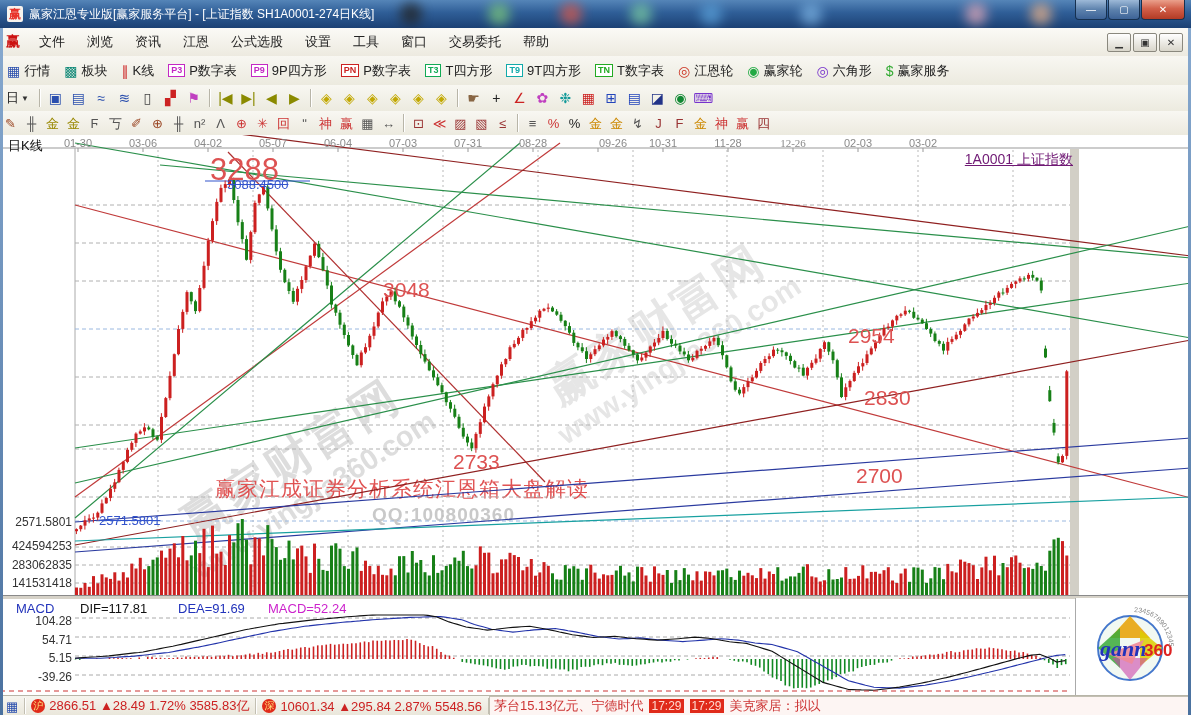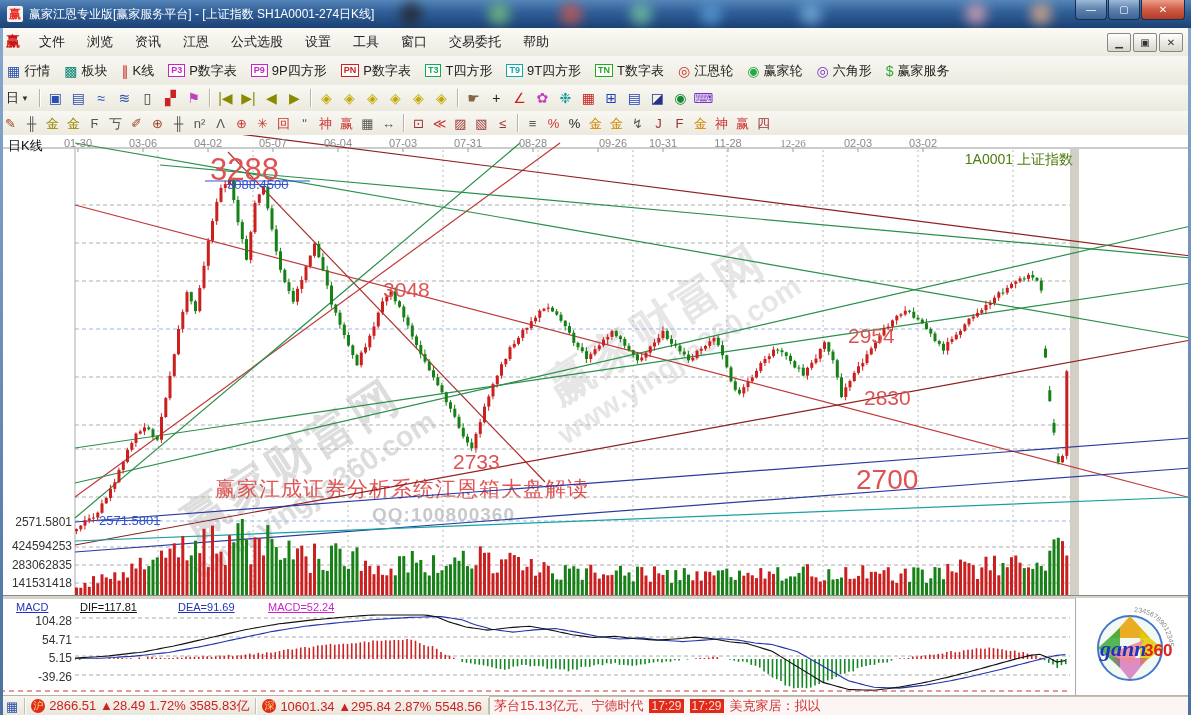--- a/index.html
+++ b/index.html
@@ -50,22 +50,22 @@
   .wm .wm1{font-size:46px;letter-spacing:4px;}
   .wm .wm2{font-size:29px;}
   .headline{z-index:2;color:#e05353;font-size:21px;letter-spacing:1px;}
   .qqline{z-index:2;color:#c9c9c9;font-size:19px;font-weight:bold;letter-spacing:1px;}
   #ksvg{position:absolute;left:0;top:0;z-index:3;}
   .price-lbl{z-index:4;color:#dd5252;font-size:21px;}
   .ref-lbl{z-index:4;color:#3354cc;font-size:13px;text-decoration:line-through;}
   .axis-lbl{z-index:4;color:#333;font-size:12px;text-align:right;width:70px;}
   .date-tick{z-index:4;color:#8a8a8a;font-size:11px;transform:translateX(-50%);top:2px;}
   .panel-lbl{z-index:4;color:#111;font-size:13px;}
-  .sym-lbl{z-index:4;color:#4d7c0f;font-size:14px;}
-  .macd-h{z-index:4;font-size:11px;text-decoration:underline;}
+  .sym-lbl{z-index:4;color:#701a75;font-size:14px;text-decoration:underline;}
+  .macd-h{z-index:4;font-size:13px;}
   .divider{position:absolute;left:0;right:0;top:460px;height:3px;background:#d6d2c8;
     border-top:1px solid #8a8a8a;border-bottom:1px solid #fff;z-index:5;}
   .logo-panel{position:absolute;left:1075px;top:463px;width:116px;height:97px;background:#fff;
     border-left:1px solid #aaa;z-index:6;display:flex;align-items:center;justify-content:center;}
   
   .statusbar{position:absolute;top:695px;left:0;right:0;height:20px;
     background:linear-gradient(#f6f5ef,#e9e6da);border-top:1px solid #b8b5a8;
     display:flex;align-items:center;font-size:13px;overflow:hidden;}
   .spanel{display:flex;align-items:center;gap:4px;padding:0 6px;height:16px;
     border-right:1px solid #c2bfb2;box-shadow:1px 0 0 #fff;white-space:nowrap;}
@@ -1269,21 +1269,21 @@
       <div class="lbl date-tick" style="left:793px;top:2px;position:absolute;z-index:4;color:#8a8a8a;font-size:11px;transform:translateX(-50%);font-family:Liberation Serif, serif;">12-26</div>
       <div class="lbl date-tick" style="left:858px;top:2px;position:absolute;z-index:4;color:#8a8a8a;font-size:11px;transform:translateX(-50%);">02-03</div>
       <div class="lbl date-tick" style="left:923px;top:2px;position:absolute;z-index:4;color:#8a8a8a;font-size:11px;transform:translateX(-50%);">03-02</div>
     </div>
   <div id="price-lbls">
       <div class="lbl price-lbl" style="left:210px;top:17px;font-size:31px;">3288</div>
       <div class="lbl price-lbl" style="left:383px;top:143px;font-size:21px;">3048</div>
       <div class="lbl price-lbl" style="left:848px;top:189px;font-size:21px;">2954</div>
       <div class="lbl price-lbl" style="left:864px;top:251px;font-size:21px;">2830</div>
       <div class="lbl price-lbl" style="left:453px;top:315px;font-size:21px;">2733</div>
-      <div class="lbl price-lbl" style="left:856px;top:329px;font-size:28px;">2700</div>
+      <div class="lbl price-lbl" style="left:856px;top:329px;font-size:21px;">2700</div>
       <div class="lbl ref-lbl" style="left:227px;top:42px;">3088.4500</div>
       <div class="lbl ref-lbl" style="left:99px;top:378px;">2571.5801</div>
     </div>
 
   <div class="lbl axis-lbl" style="left:2px;top:380px;">2571.5801</div>
   <div class="lbl axis-lbl" style="left:2px;top:404px;">424594253</div>
   <div class="lbl axis-lbl" style="left:2px;top:423px;">283062835</div>
   <div class="lbl axis-lbl" style="left:2px;top:441px;">141531418</div>
 
   <div class="divider"></div>

